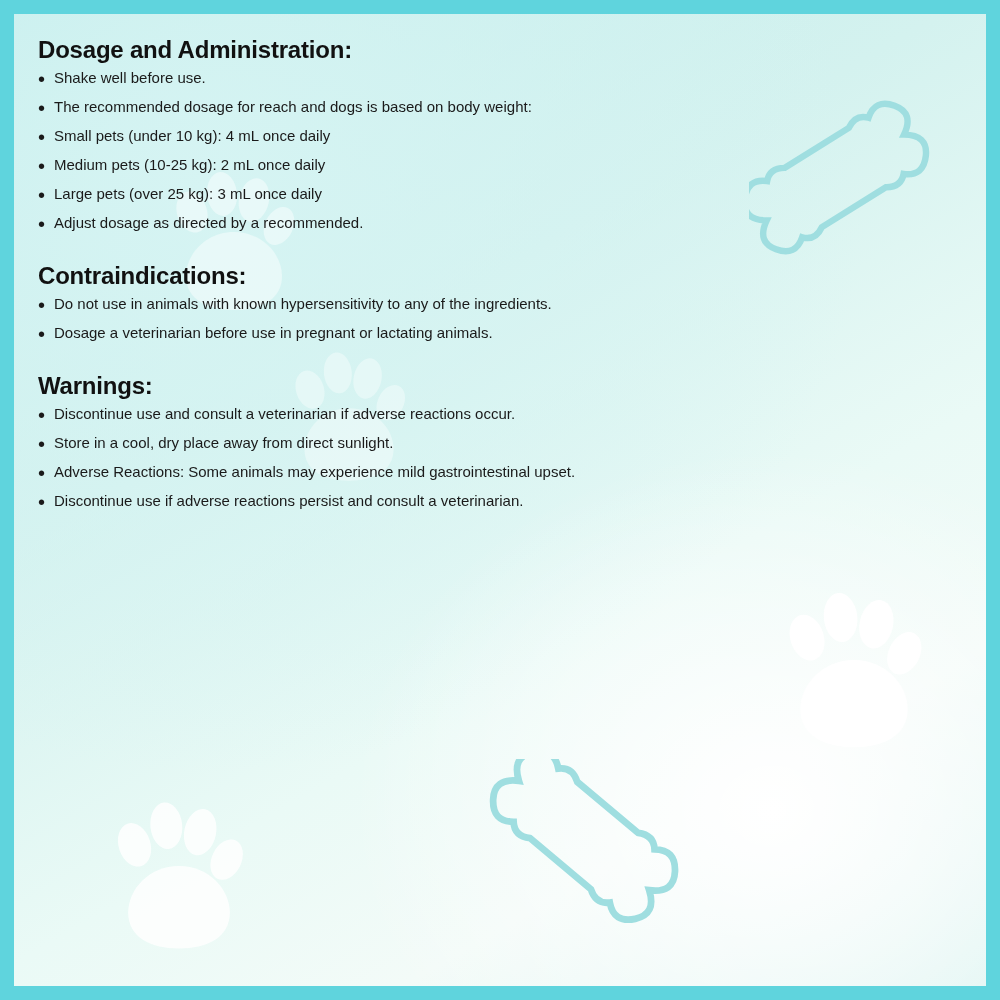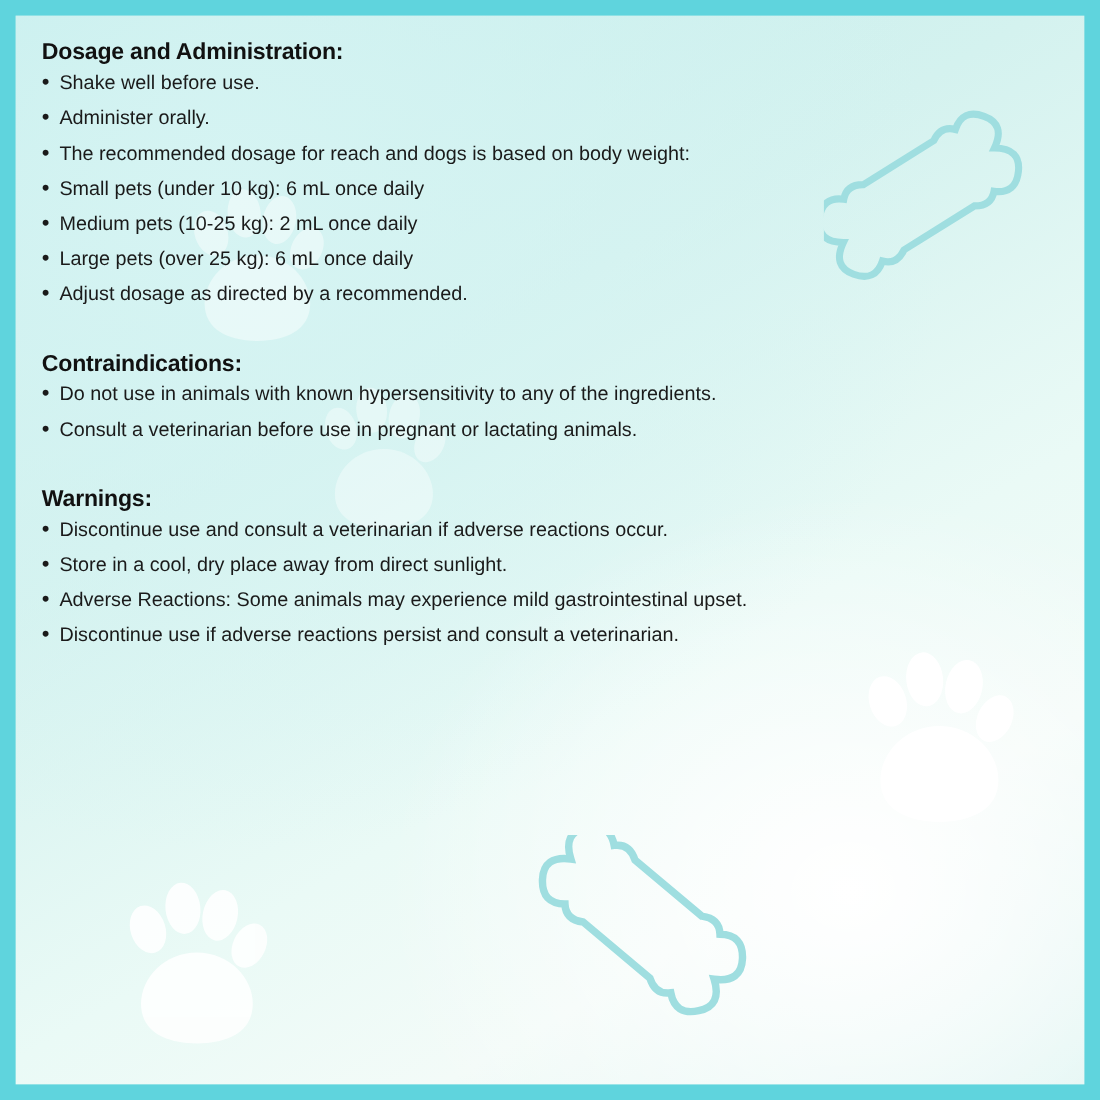--- a/index.html
+++ b/index.html
@@ -33,35 +33,35 @@
   }
   .deco svg { display: block; }
 
   .content {
     position: relative;
     z-index: 3;
     padding: 22px 30px 0 24px;
   }
 
   h2.section-title {
-    font-size: 21px;
+    font-size: 24px;
     font-weight: bold;
     color: #111111;
     margin: 0 0 6px 0;
     letter-spacing: -0.2px;
   }
-  .section + .section { margin-top: 43px; }
+  .section + .section { margin-top: 32px; }
 
   ul.bullets {
     list-style: none;
     margin: 0;
     padding: 0;
   }
   ul.bullets li {
-    font-size: 18px;
+    font-size: 15px;
     color: #1a1a1a;
     line-height: 1.0;
     padding: 0 0 0 16px;
     margin: 0 0 14px 0;
     position: relative;
     white-space: nowrap;
   }
   ul.bullets li:before {
     content: "\2022";
     position: absolute;
@@ -142,34 +142,33 @@
       </g>
     </svg>
   </div>
 
   <div class="content">
 
     <div class="section sec-dosage">
       <h2 class="section-title">Dosage and Administration:</h2>
       <ul class="bullets">
         <li>Shake well before use.</li>
-        <li>Administer orally.</li>
         <li>The recommended dosage for reach and dogs is based on body weight:</li>
-        <li>Small pets (under 10 kg): 6 mL once daily</li>
+        <li>Small pets (under 10 kg): 4 mL once daily</li>
         <li>Medium pets (10-25 kg): 2 mL once daily</li>
-        <li>Large pets (over 25 kg): 6 mL once daily</li>
+        <li>Large pets (over 25 kg): 3 mL once daily</li>
         <li>Adjust dosage as directed by a recommended.</li>
       </ul>
     </div>
 
     <div class="section sec-contra">
       <h2 class="section-title">Contraindications:</h2>
       <ul class="bullets">
         <li>Do not use in animals with known hypersensitivity to any of the ingredients.</li>
-        <li>Consult a veterinarian before use in pregnant or lactating animals.</li>
+        <li>Dosage a veterinarian before use in pregnant or lactating animals.</li>
       </ul>
     </div>
 
     <div class="section sec-warnings">
       <h2 class="section-title">Warnings:</h2>
       <ul class="bullets">
         <li>Discontinue use and consult a veterinarian if adverse reactions occur.</li>
         <li>Store in a cool, dry place away from direct sunlight.</li>
         <li>Adverse Reactions: Some animals may experience mild gastrointestinal upset.</li>
         <li>Discontinue use if adverse reactions persist and consult a veterinarian.</li>

